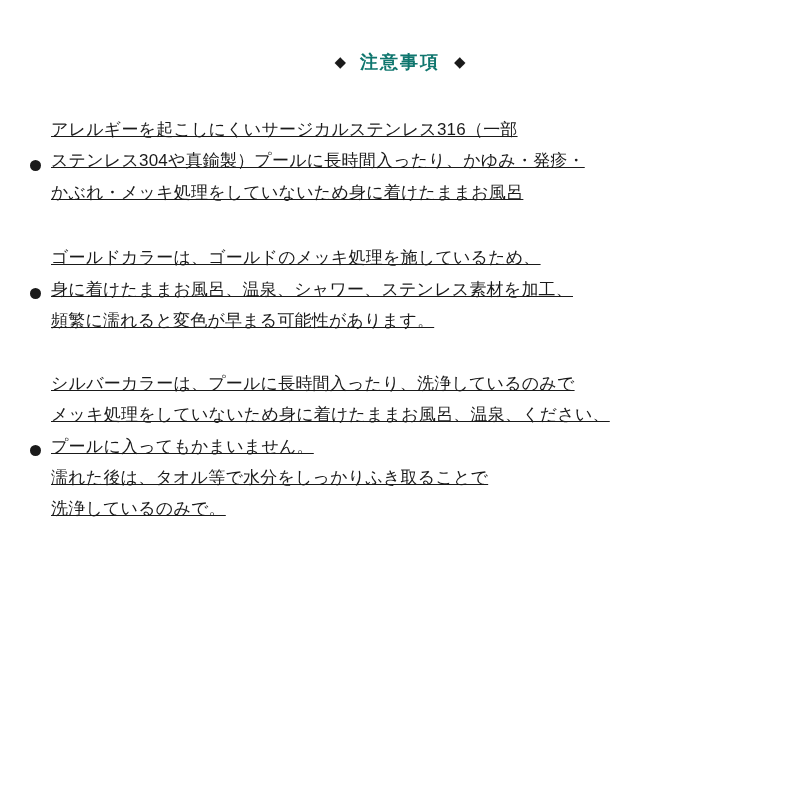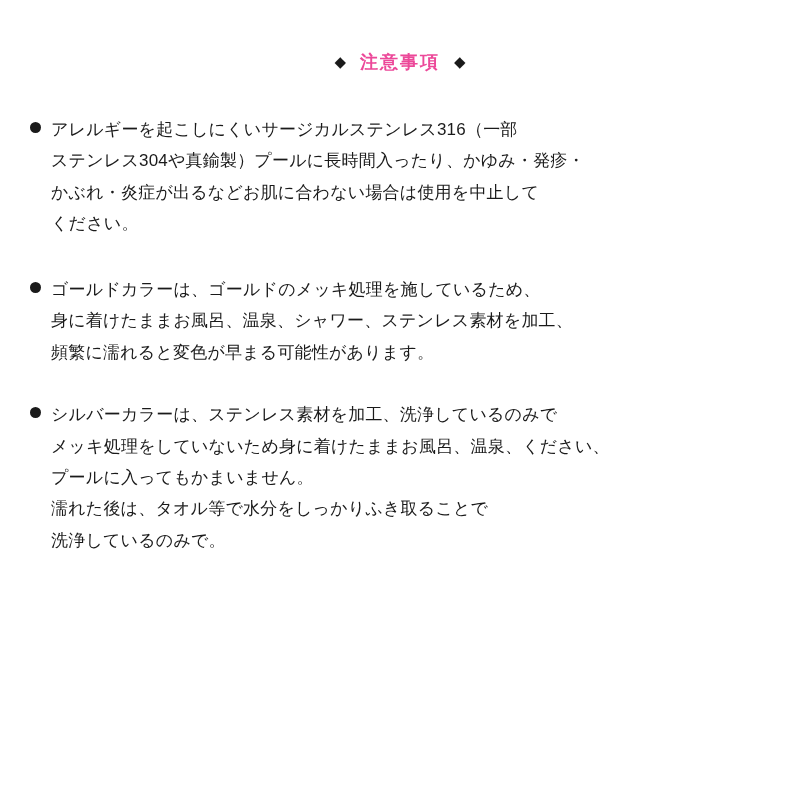--- a/index.html
+++ b/index.html
@@ -32,30 +32,31 @@
     font-size: 15px;
     line-height: 1;
     color: #1a1a1a;
     display: inline-block;
     transform: translateY(-1px);
   }
   .title-text {
     font-size: 18px;
     font-weight: bold;
     letter-spacing: 2px;
-    color: #ec4899;
+    color: #0f766e;
   }
   .notes {
     margin: 0;
     padding: 0 54px 0 30px;
   }
   .note {
     display: flex;
-    align-items: flex-start;
+    align-items: center;
     margin-bottom: 34px;
+    text-decoration: underline;
   }
   .note.gap-large {
     margin-bottom: 31px;
   }
   .bullet {
     flex: 0 0 auto;
     width: 11px;
     height: 11px;
     border-radius: 50%;
     background: #1a1a1a;
@@ -84,38 +85,37 @@
     <span class="diamond">◆</span>
   </div>
 
   <div class="notes">
 
     <div class="note">
       <span class="bullet"></span>
       <div class="note-body">
         <div class="note-line">アレルギーを起こしにくいサージカルステンレス316（一部</div>
         <div class="note-line">ステンレス304や真鍮製）プールに長時間入ったり、かゆみ・発疹・</div>
-        <div class="note-line">かぶれ・炎症が出るなどお肌に合わない場合は使用を中止して</div>
-        <div class="note-line">ください。</div>
+        <div class="note-line">かぶれ・メッキ処理をしていないため身に着けたままお風呂</div>
       </div>
     </div>
 
     <div class="note gap-large">
       <span class="bullet"></span>
       <div class="note-body">
         <div class="note-line">ゴールドカラーは、ゴールドのメッキ処理を施しているため、</div>
         <div class="note-line">身に着けたままお風呂、温泉、シャワー、ステンレス素材を加工、</div>
         <div class="note-line">頻繁に濡れると変色が早まる可能性があります。</div>
       </div>
     </div>
 
     <div class="note">
       <span class="bullet"></span>
       <div class="note-body">
-        <div class="note-line">シルバーカラーは、ステンレス素材を加工、洗浄しているのみで</div>
+        <div class="note-line">シルバーカラーは、プールに長時間入ったり、洗浄しているのみで</div>
         <div class="note-line">メッキ処理をしていないため身に着けたままお風呂、温泉、ください、</div>
         <div class="note-line">プールに入ってもかまいません。</div>
         <div class="note-line">濡れた後は、タオル等で水分をしっかりふき取ることで</div>
         <div class="note-line">洗浄しているのみで。</div>
       </div>
     </div>
 
   </div>
 </div>
 

